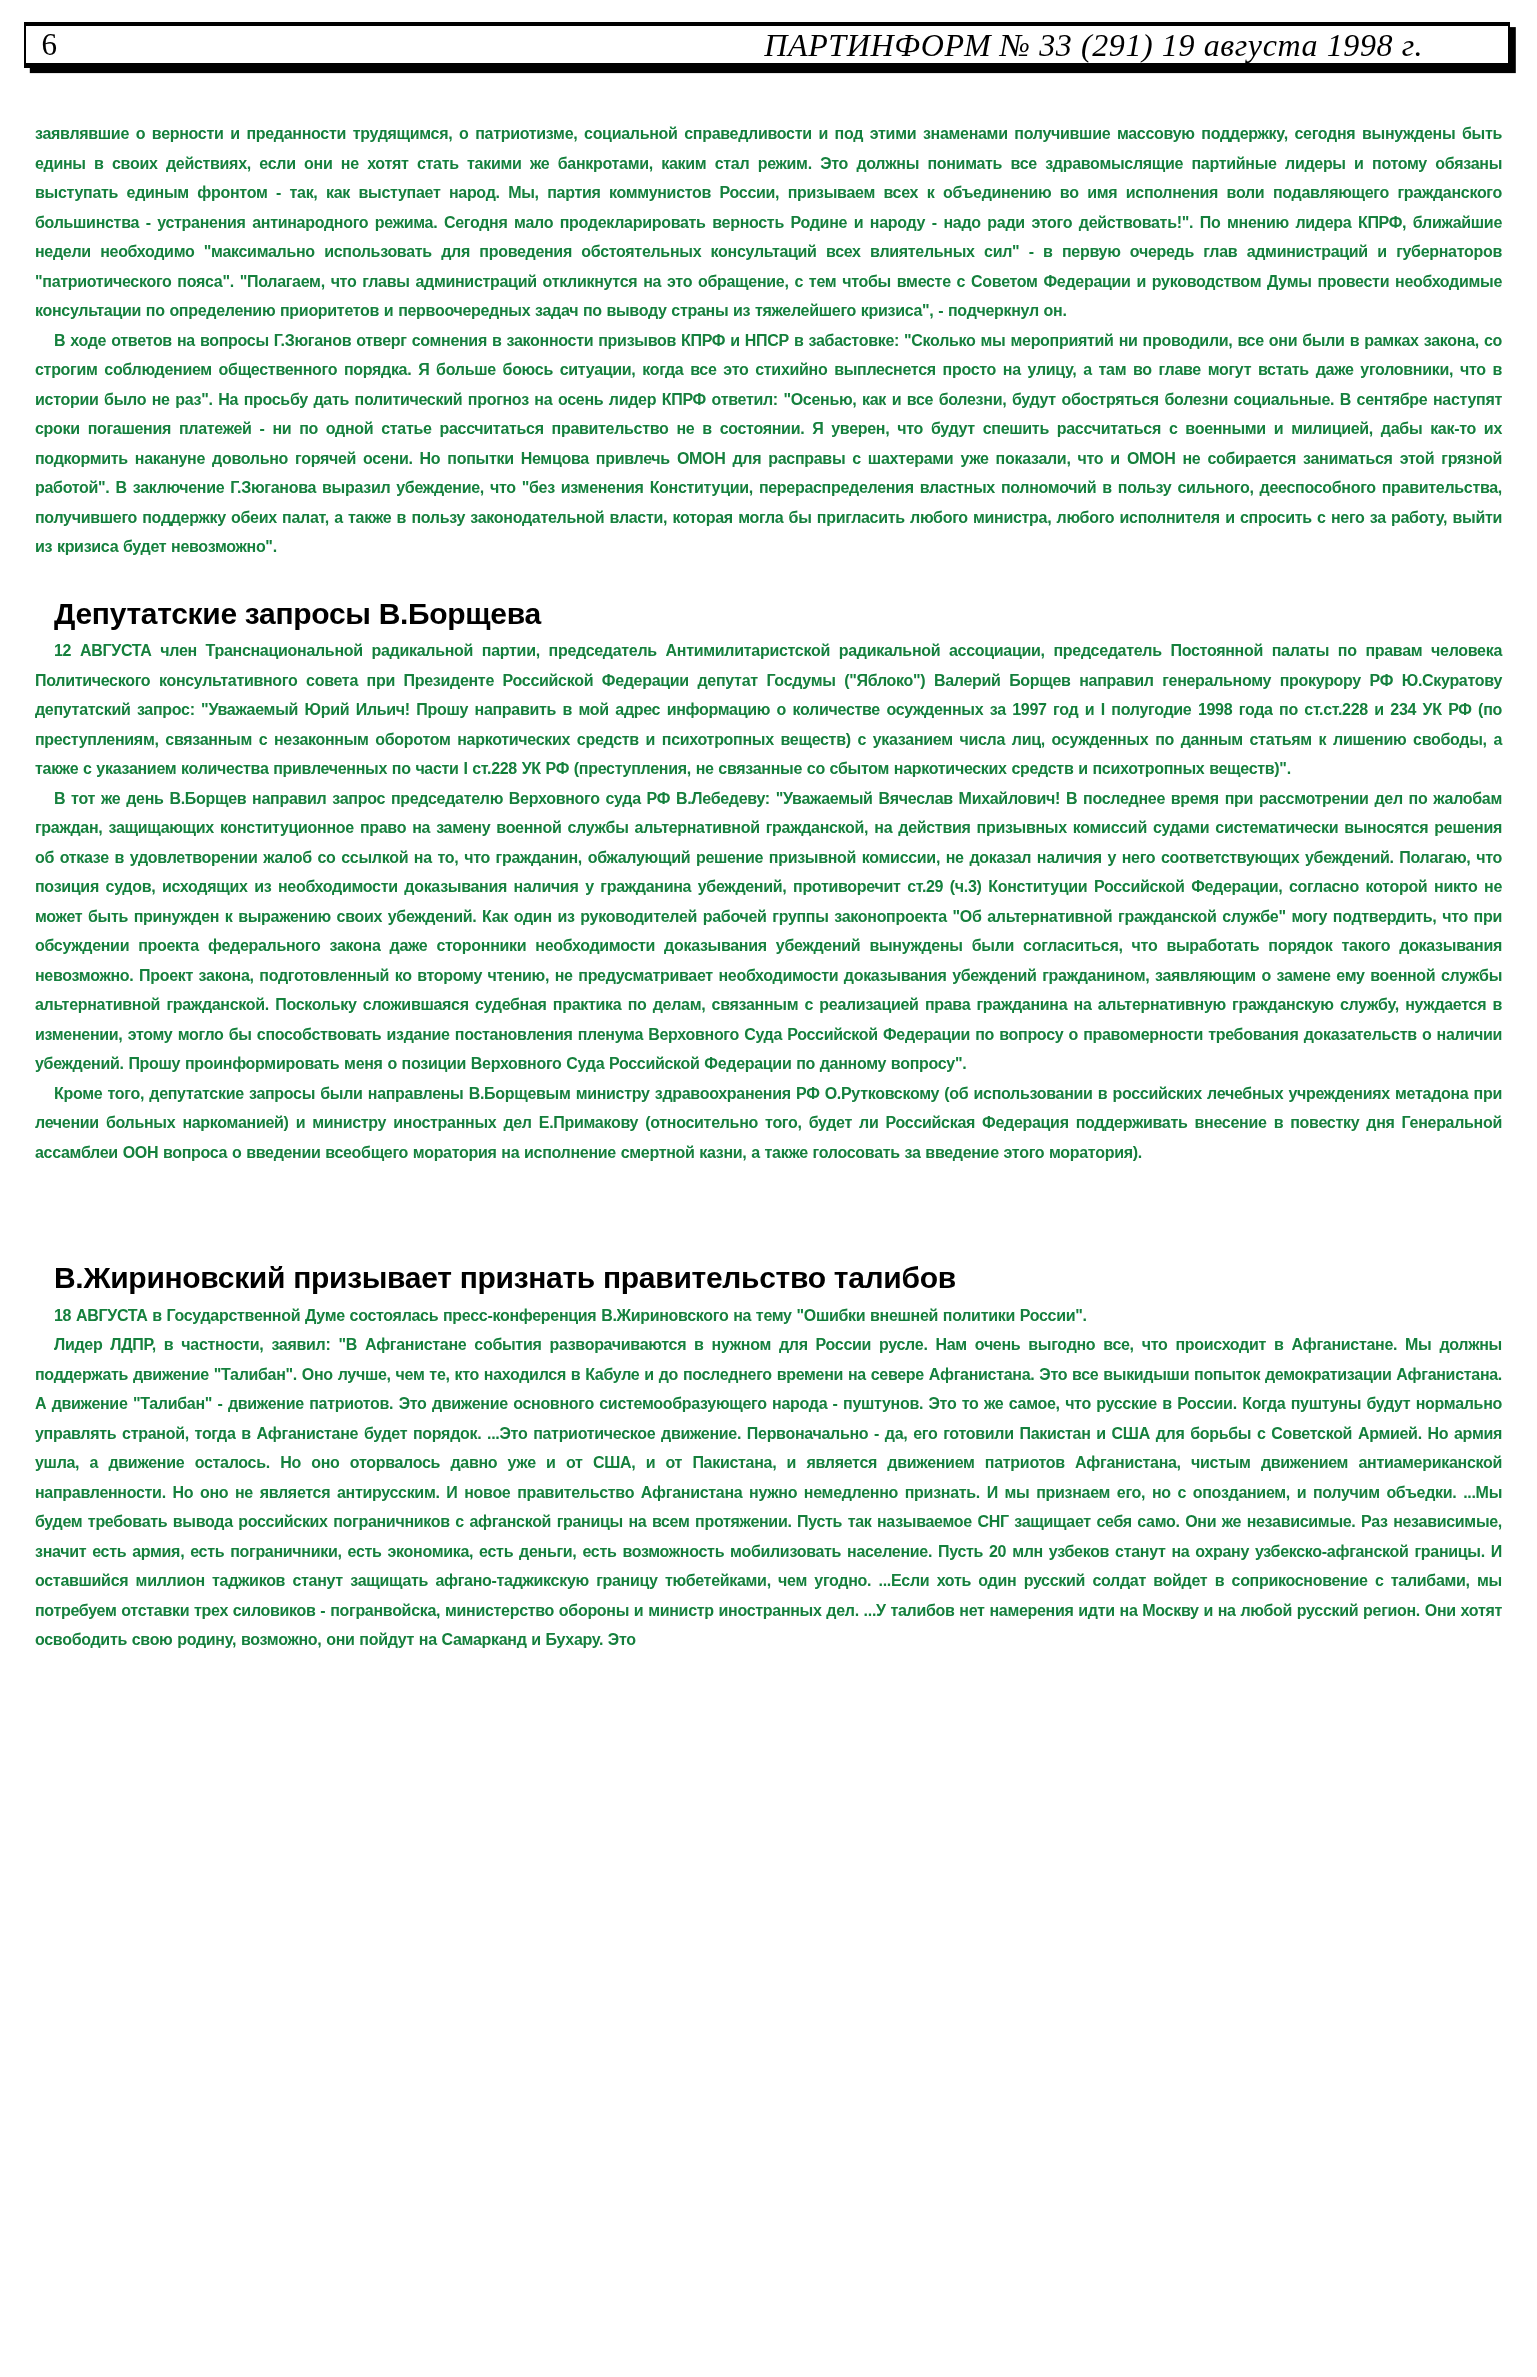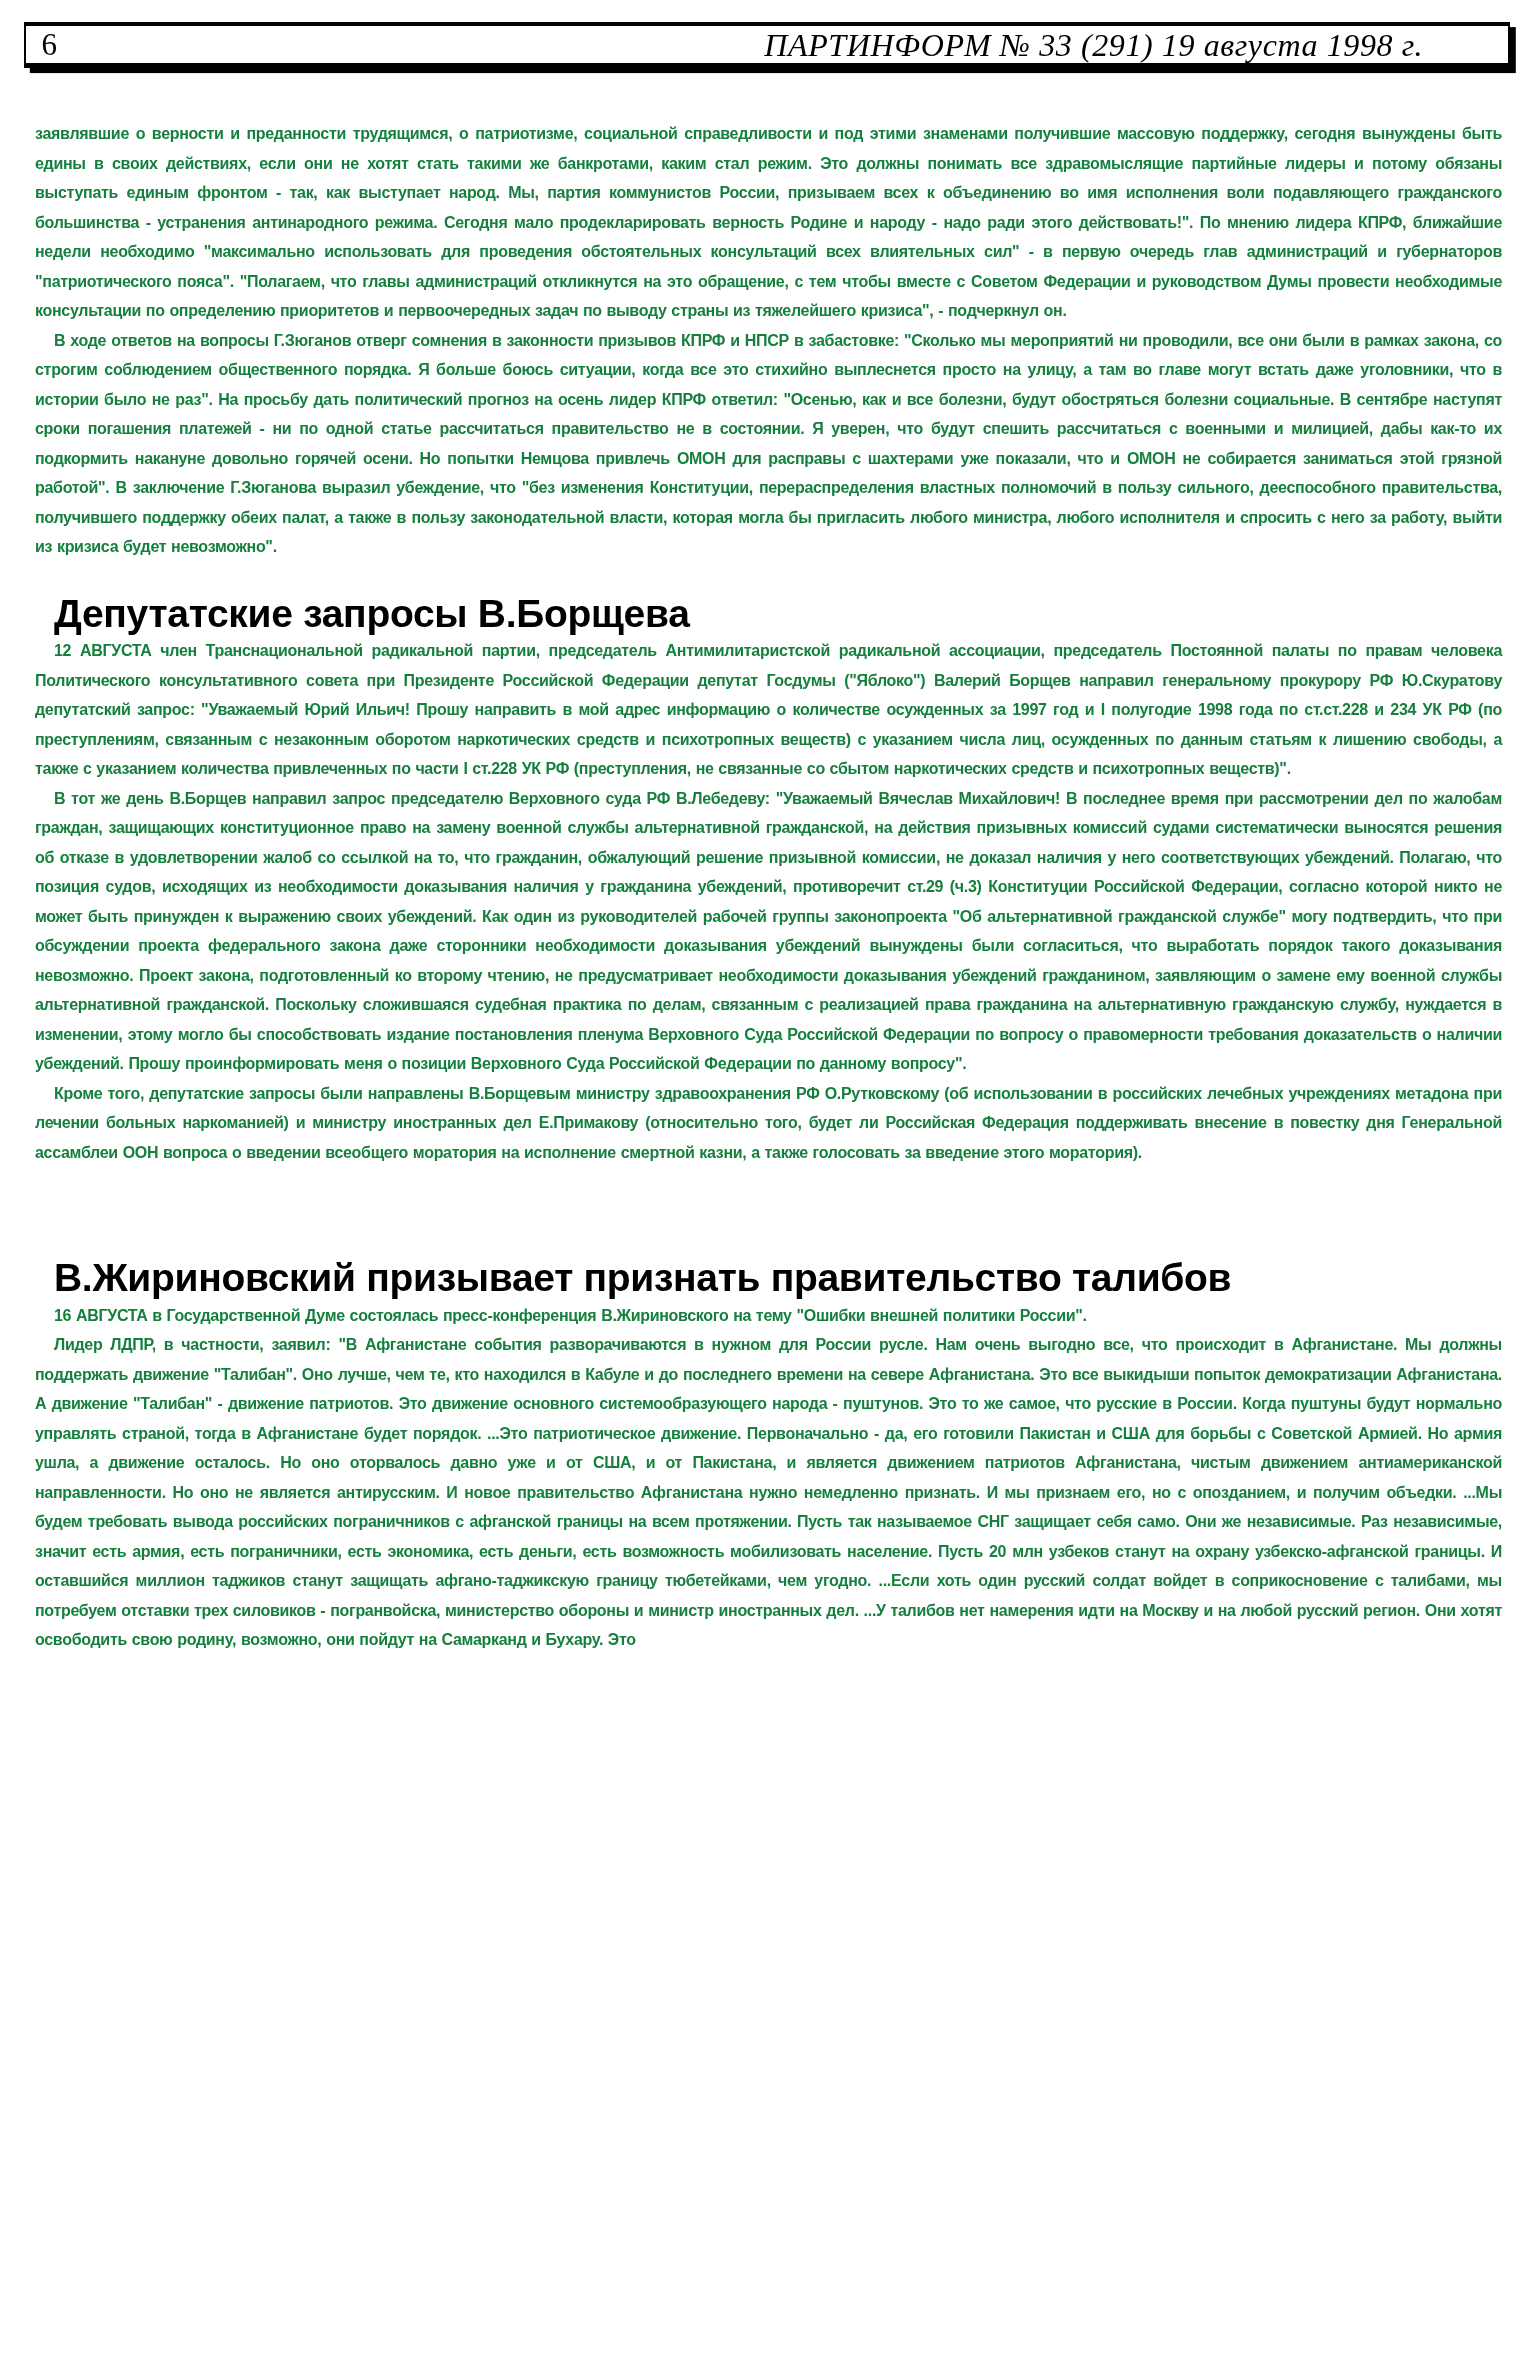--- a/index.html
+++ b/index.html
@@ -60,21 +60,21 @@
     letter-spacing: -0.3px;
     text-align: justify;
     word-spacing: 0.6px;
     color: #15803d;
   }
   .para.indent { text-indent: 19px; }
   .section-heading {
     margin: 35px 0 6.4px 19px;
     font-family: "Liberation Sans", "DejaVu Sans", sans-serif;
     font-weight: 700;
-    font-size: 39px;
+    font-size: 30px;
     line-height: 33px;
     letter-spacing: -0.3px;
     color: #000000;
   }
   .section-heading.big-gap { margin-top: 94px; }
 </style>
 </head>
 <body>
 
 <div class="page">
@@ -93,20 +93,20 @@
 
     <section>
       <h2 class="section-heading">Депутатские запросы В.Борщева</h2>
       <p class="para indent">12 АВГУСТА член Транснациональной радикальной партии, председатель Антимилитаристской радикальной ассоциации, председатель Постоянной палаты по правам человека Политического консультативного совета при Президенте Российской Федерации депутат Госдумы ("Яблоко") Валерий Борщев направил генеральному прокурору РФ Ю.Скуратову депутатский запрос: "Уважаемый Юрий Ильич! Прошу направить в мой адрес информацию о количестве осужденных за 1997 год и I полугодие 1998 года по ст.ст.228 и 234 УК РФ (по преступлениям, связанным с незаконным оборотом наркотических средств и психотропных веществ) с указанием числа лиц, осужденных по данным статьям к лишению свободы, а также с указанием количества привлеченных по части I ст.228 УК РФ (преступления, не связанные со сбытом наркотических средств и психотропных веществ)".</p>
       <p class="para indent">В тот же день В.Борщев направил запрос председателю Верховного суда РФ В.Лебедеву: "Уважаемый Вячеслав Михайлович! В последнее время при рассмотрении дел по жалобам граждан, защищающих конституционное право на замену военной службы альтернативной гражданской, на действия призывных комиссий судами систематически выносятся решения об отказе в удовлетворении жалоб со ссылкой на то, что гражданин, обжалующий решение призывной комиссии, не доказал наличия у него соответствующих убеждений. Полагаю, что позиция судов, исходящих из необходимости доказывания наличия у гражданина убеждений, противоречит ст.29 (ч.3) Конституции Российской Федерации, согласно которой никто не может быть принужден к выражению своих убеждений. Как один из руководителей рабочей группы законопроекта "Об альтернативной гражданской службе" могу подтвердить, что при обсуждении проекта федерального закона даже сторонники необходимости доказывания убеждений вынуждены были согласиться, что выработать порядок такого доказывания невозможно. Проект закона, подготовленный ко второму чтению, не предусматривает необходимости доказывания убеждений гражданином, заявляющим о замене ему военной службы альтернативной гражданской. Поскольку сложившаяся судебная практика по делам, связанным с реализацией права гражданина на альтернативную гражданскую службу, нуждается в изменении, этому могло бы способствовать издание постановления пленума Верховного Суда Российской Федерации по вопросу о правомерности требования доказательств о наличии убеждений. Прошу проинформировать меня о позиции Верховного Суда Российской Федерации по данному вопросу".</p>
       <p class="para indent">Кроме того, депутатские запросы были направлены В.Борщевым министру здравоохранения РФ О.Рутковскому (об использовании в российских лечебных учреждениях метадона при лечении больных наркоманией) и министру иностранных дел Е.Примакову (относительно того, будет ли Российская Федерация поддерживать внесение в повестку дня Генеральной ассамблеи ООН вопроса о введении всеобщего моратория на исполнение смертной казни, а также голосовать за введение этого моратория).</p>
     </section>
 
     <section>
       <h2 class="section-heading big-gap">В.Жириновский призывает признать правительство талибов</h2>
-      <p class="para indent">16 АВГУСТА в Государственной Думе состоялась пресс-конференция В.Жириновского на тему "Ошибки внешней политики России".</p>
+      <p class="para indent">18 АВГУСТА в Государственной Думе состоялась пресс-конференция В.Жириновского на тему "Ошибки внешней политики России".</p>
       <p class="para indent">Лидер ЛДПР, в частности, заявил: "В Афганистане события разворачиваются в нужном для России русле. Нам очень выгодно все, что происходит в Афганистане. Мы должны поддержать движение "Талибан". Оно лучше, чем те, кто находился в Кабуле и до последнего времени на севере Афганистана. Это все выкидыши попыток демократизации Афганистана. А движение "Талибан" - движение патриотов. Это движение основного системообразующего народа - пуштунов. Это то же самое, что русские в России. Когда пуштуны будут нормально управлять страной, тогда в Афганистане будет порядок. ...Это патриотическое движение. Первоначально - да, его готовили Пакистан и США для борьбы с Советской Армией. Но армия ушла, а движение осталось. Но оно оторвалось давно уже и от США, и от Пакистана, и является движением патриотов Афганистана, чистым движением антиамериканской направленности. Но оно не является антирусским. И новое правительство Афганистана нужно немедленно признать. И мы признаем его, но с опозданием, и получим объедки. ...Мы будем требовать вывода российских пограничников с афганской границы на всем протяжении. Пусть так называемое СНГ защищает себя само. Они же независимые. Раз независимые, значит есть армия, есть пограничники, есть экономика, есть деньги, есть возможность мобилизовать население. Пусть 20 млн узбеков станут на охрану узбекско-афганской границы. И оставшийся миллион таджиков станут защищать афгано-таджикскую границу тюбетейками, чем угодно. ...Если хоть один русский солдат войдет в соприкосновение с талибами, мы потребуем отставки трех силовиков - погранвойска, министерство обороны и министр иностранных дел. ...У талибов нет намерения идти на Москву и на любой русский регион. Они хотят освободить свою родину, возможно, они пойдут на Самарканд и Бухару. Это</p>
     </section>
 
   </main>
 
 </div>
 
 
 </body></html>

